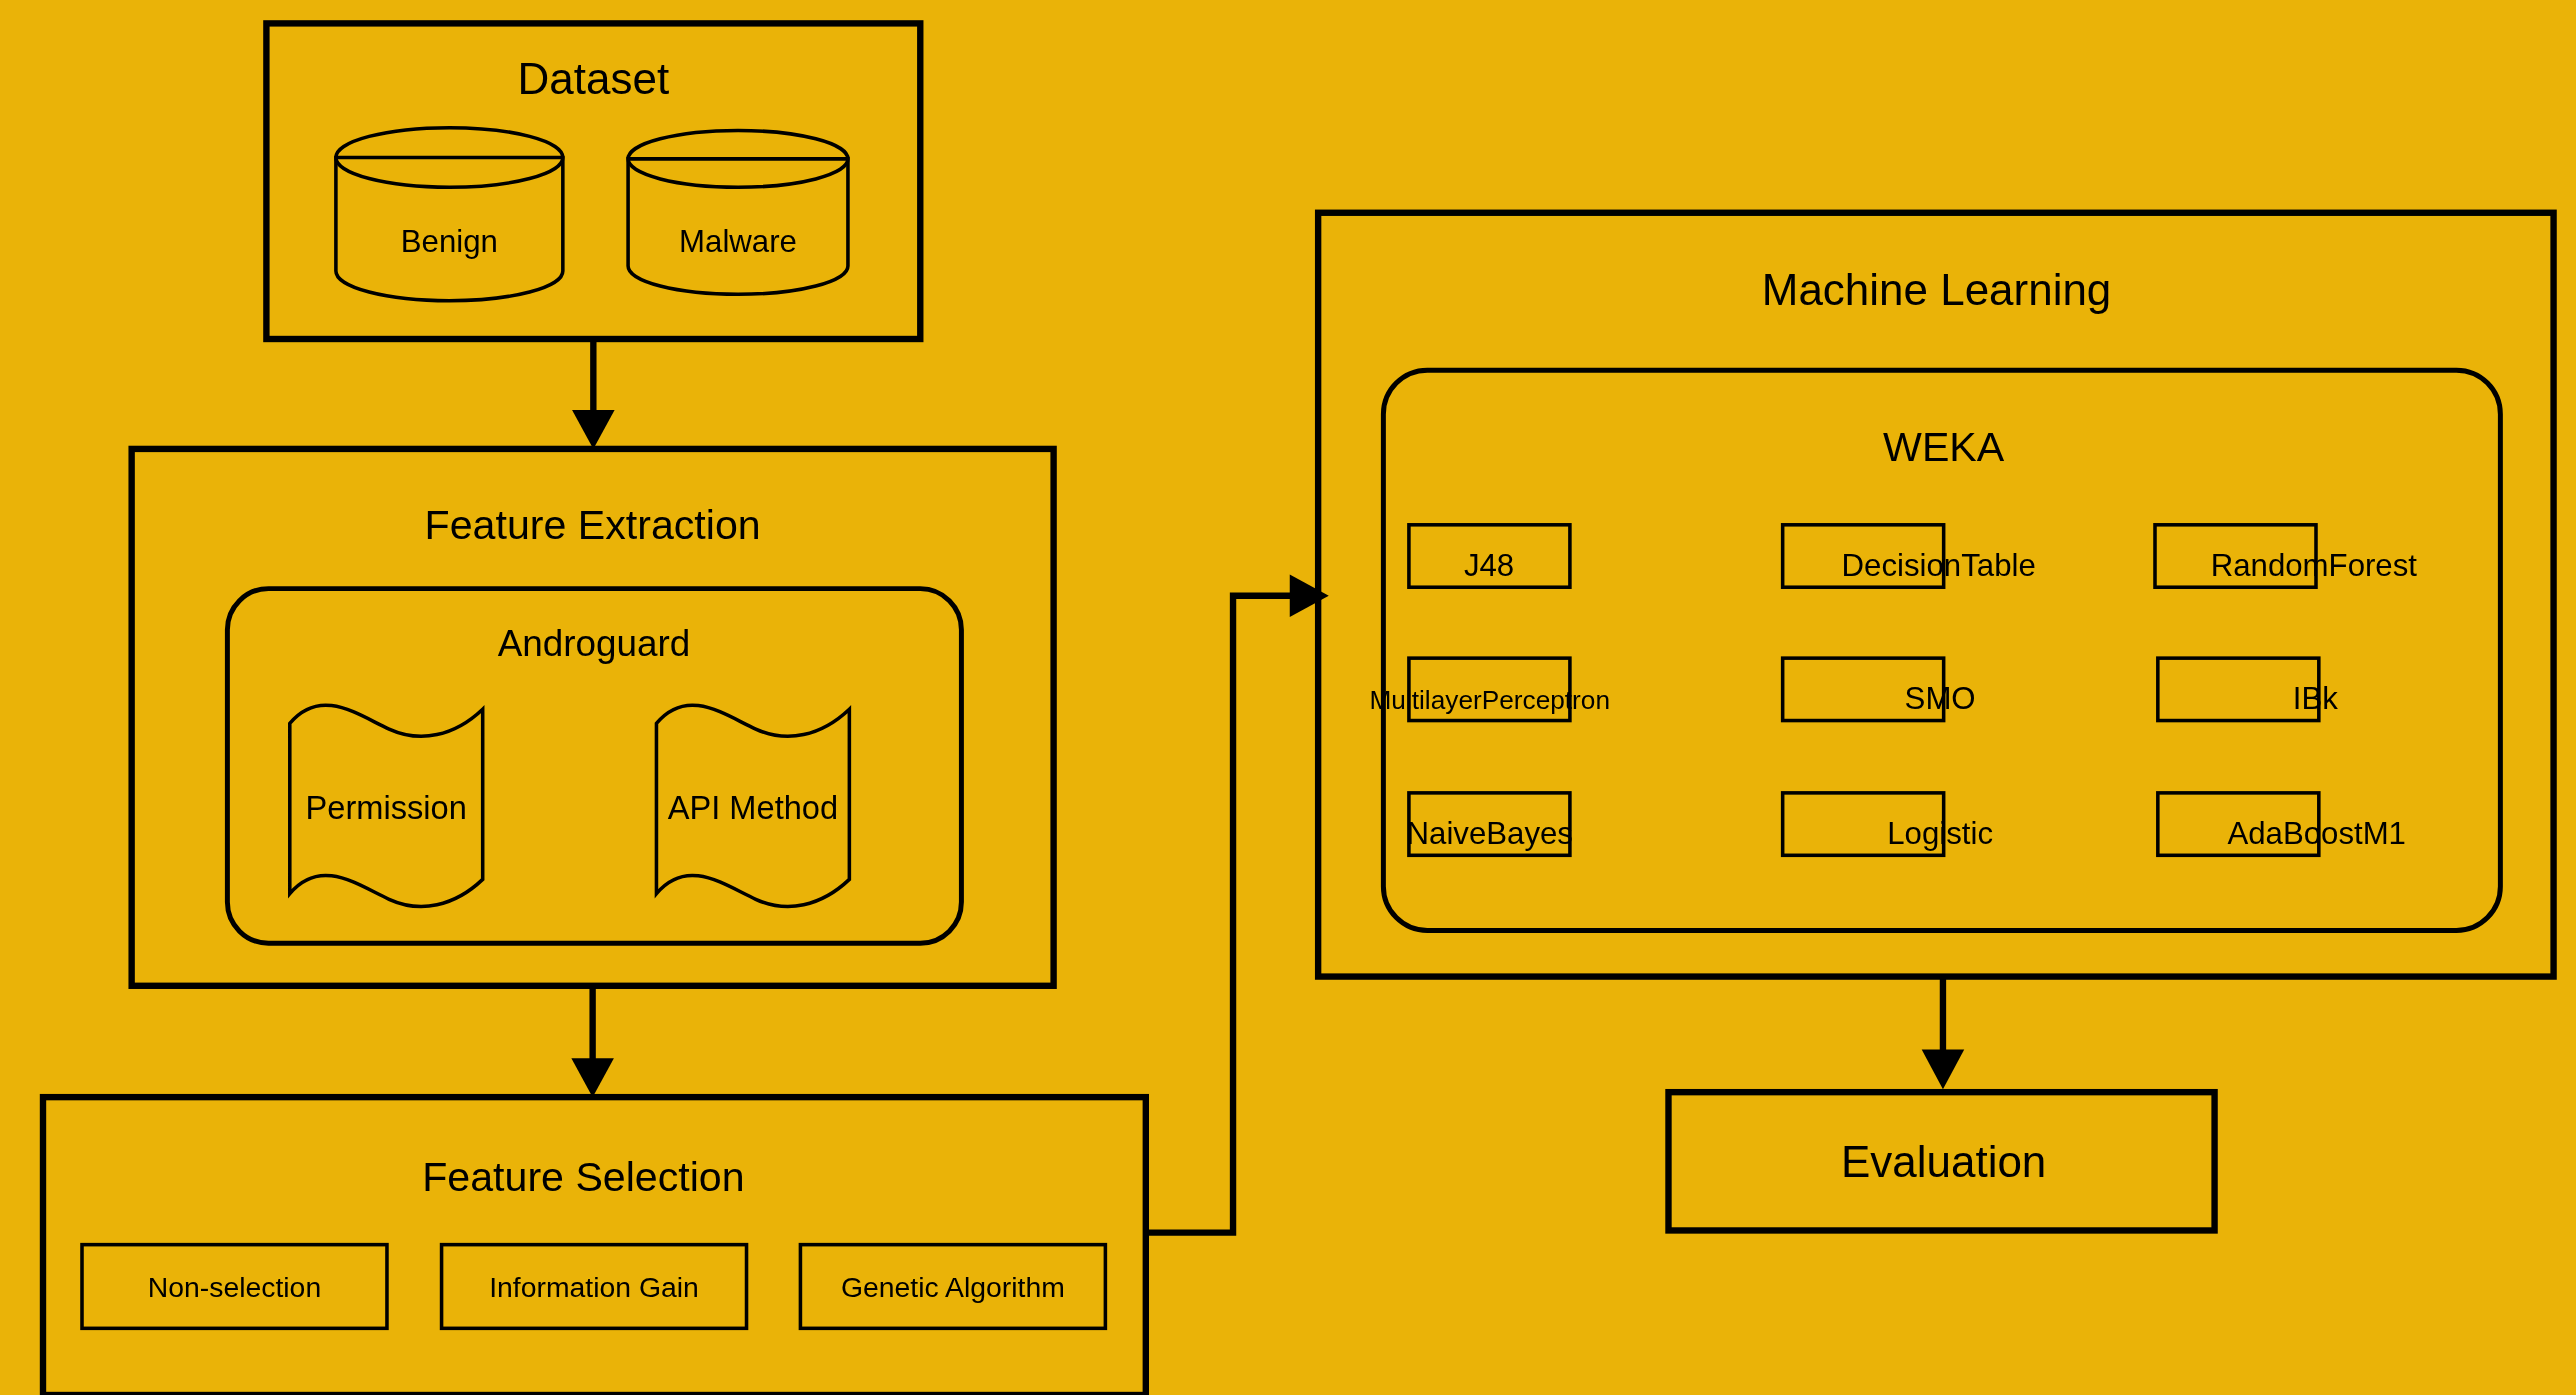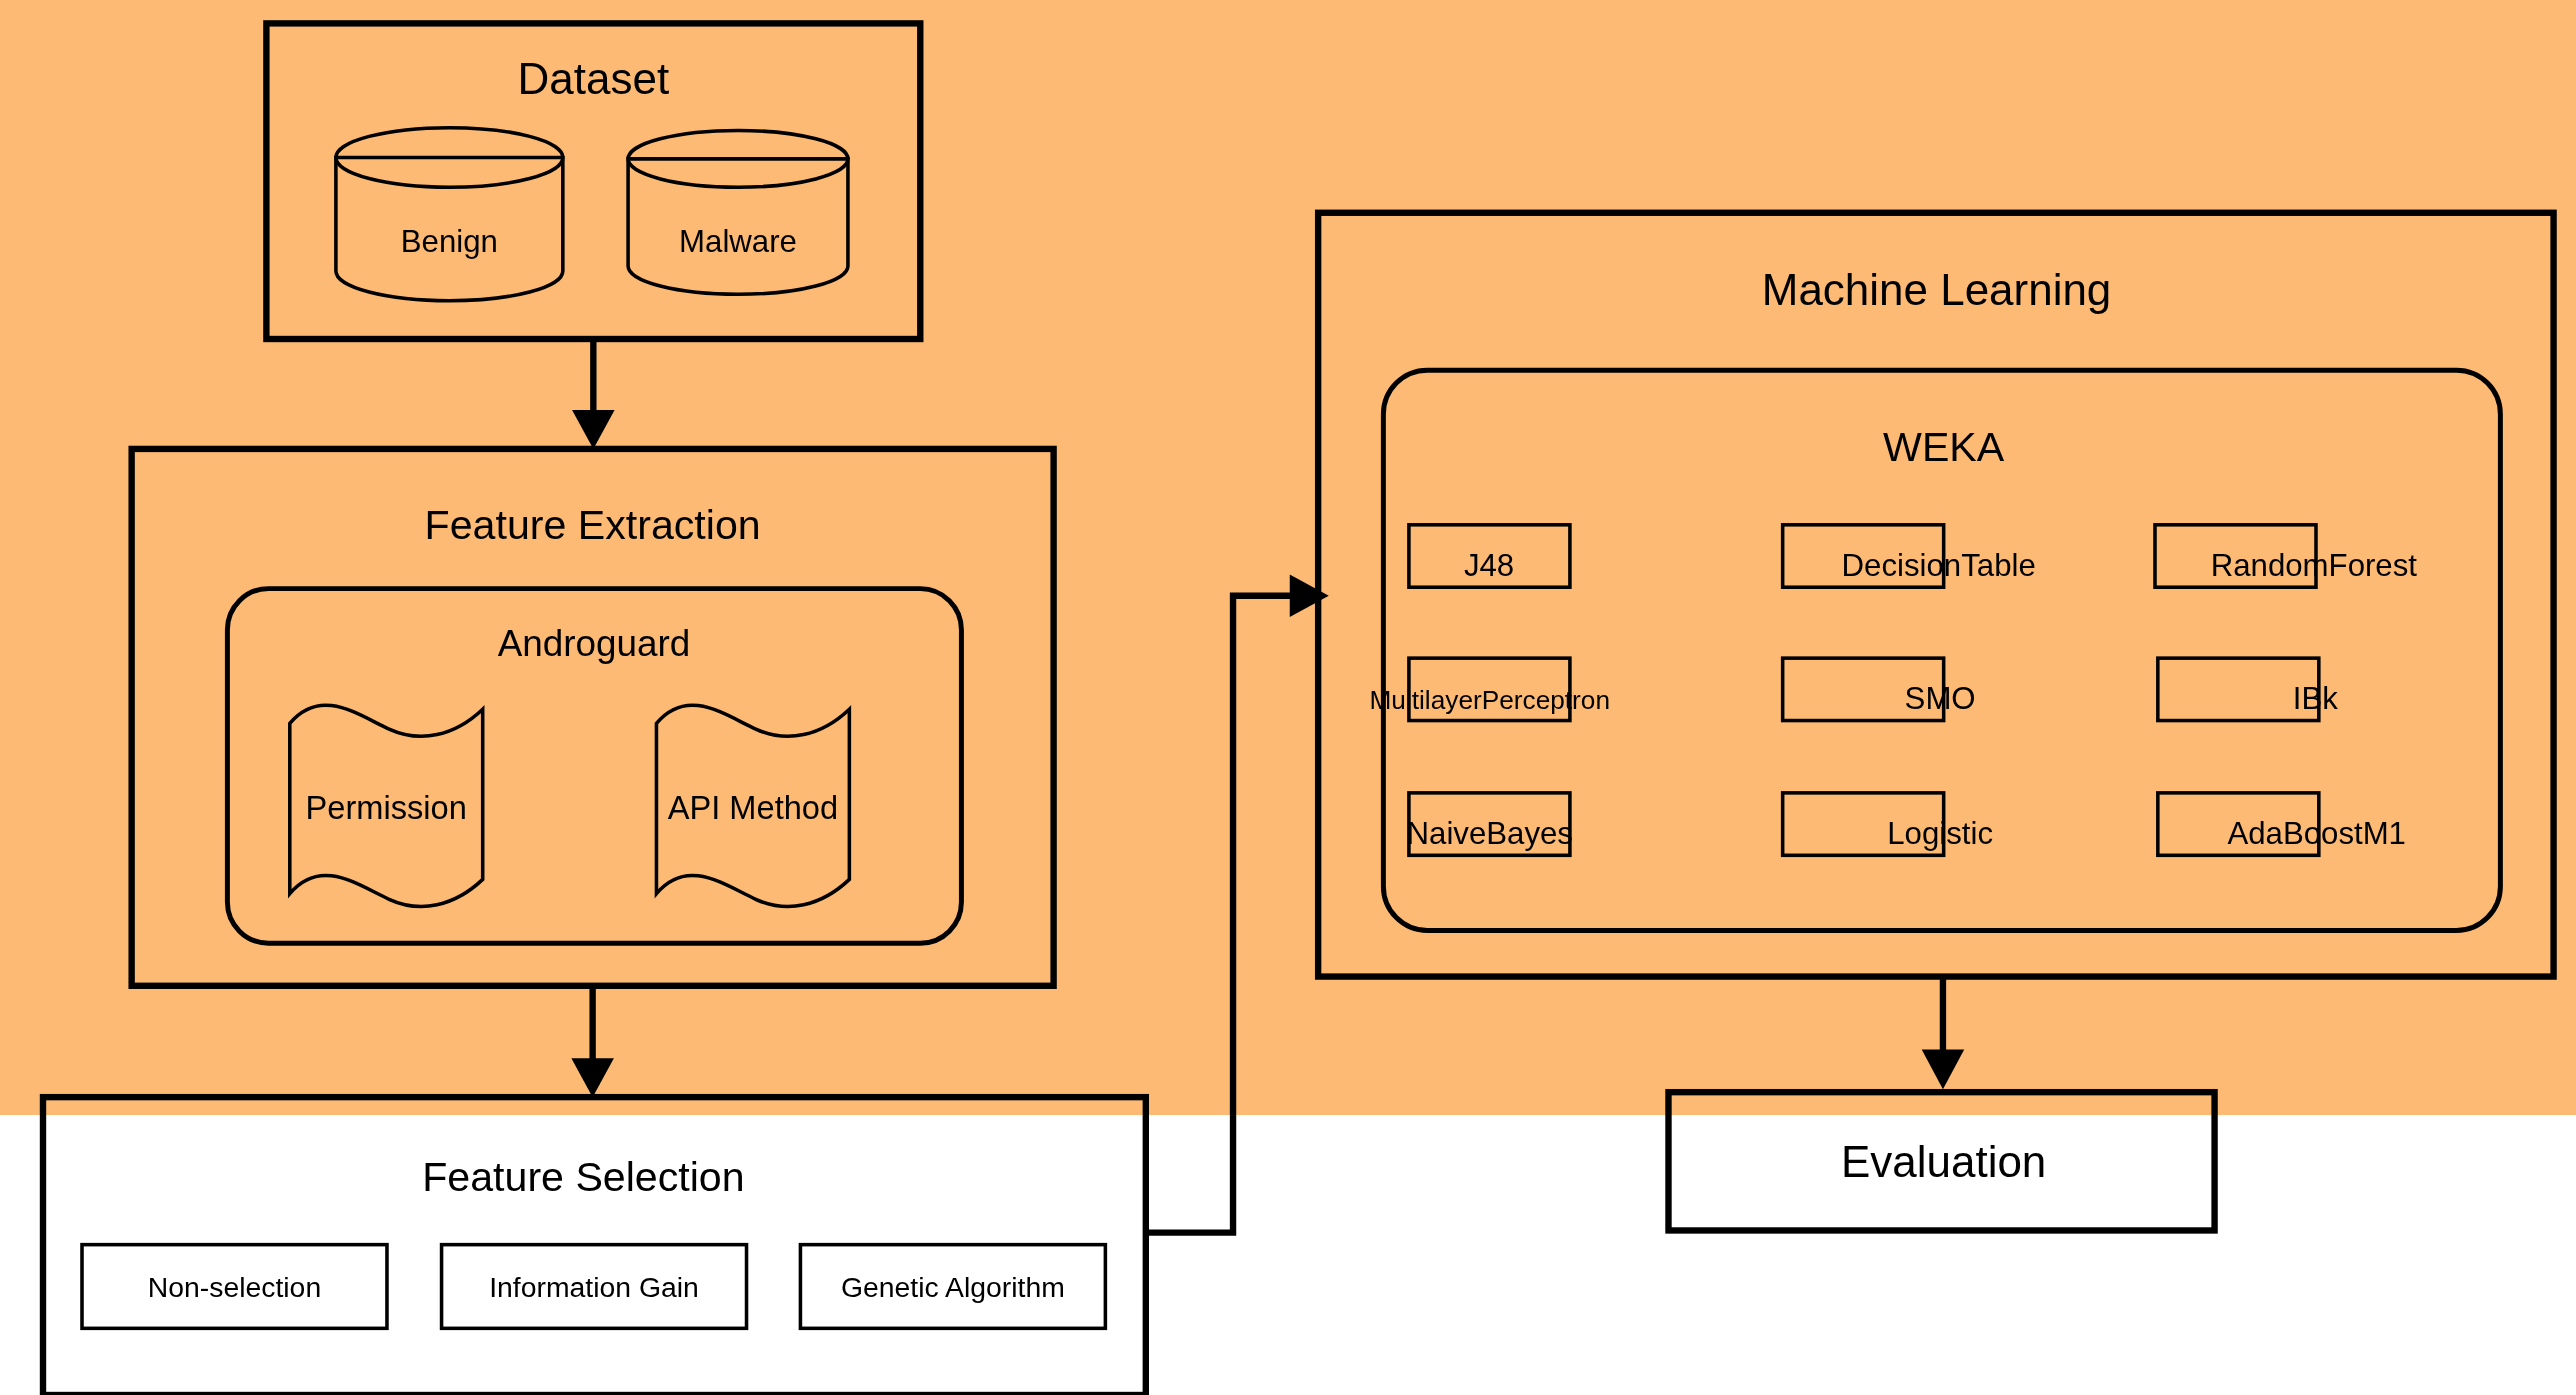--- a/index.html
+++ b/index.html
@@ -10,22 +10,22 @@
   }
   body {
     width: 2576px;
     height: 1395px;
     overflow: hidden;
     font-family: "Liberation Sans", sans-serif;
   }
   #diagram-root {
     position: relative;
     width: 2576px;
-    height: 1115px;
-    background: #fdba74;
+    height: 1395px;
+    background: #eab308;
   }
   svg#diagram-svg {
     position: absolute;
     top: 0;
     left: 0;
     width: 2576px;
     height: 1395px;
     display: block;
   }
   .shape-fill { fill: #ffffff; }

